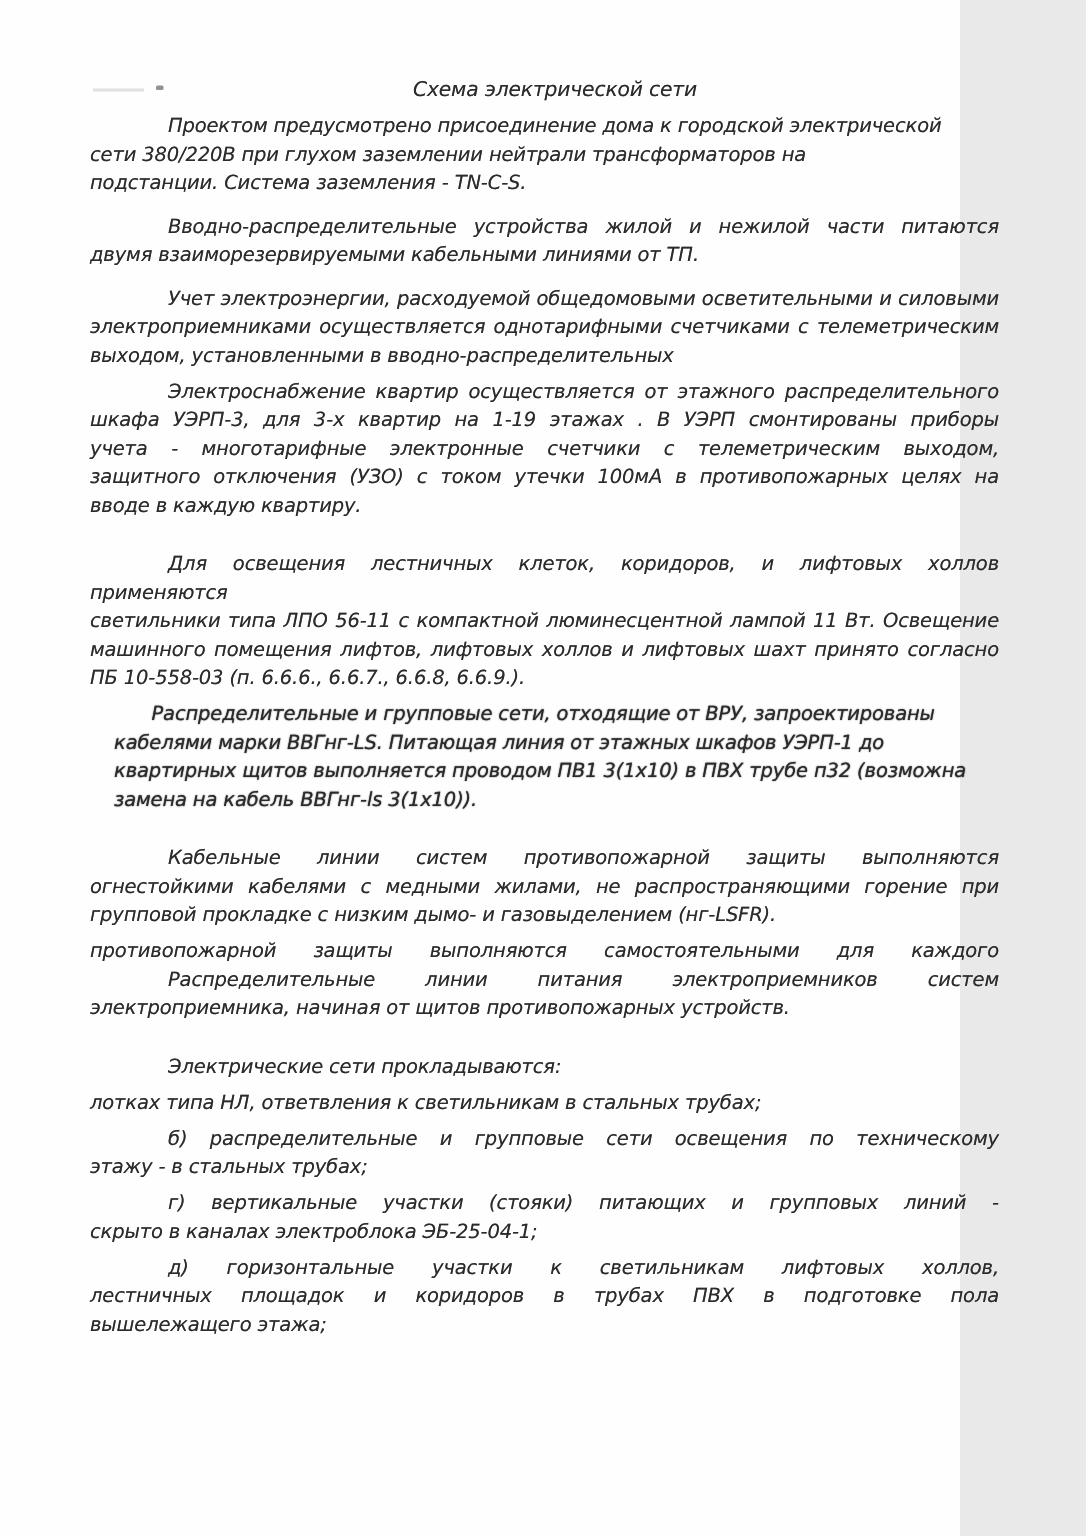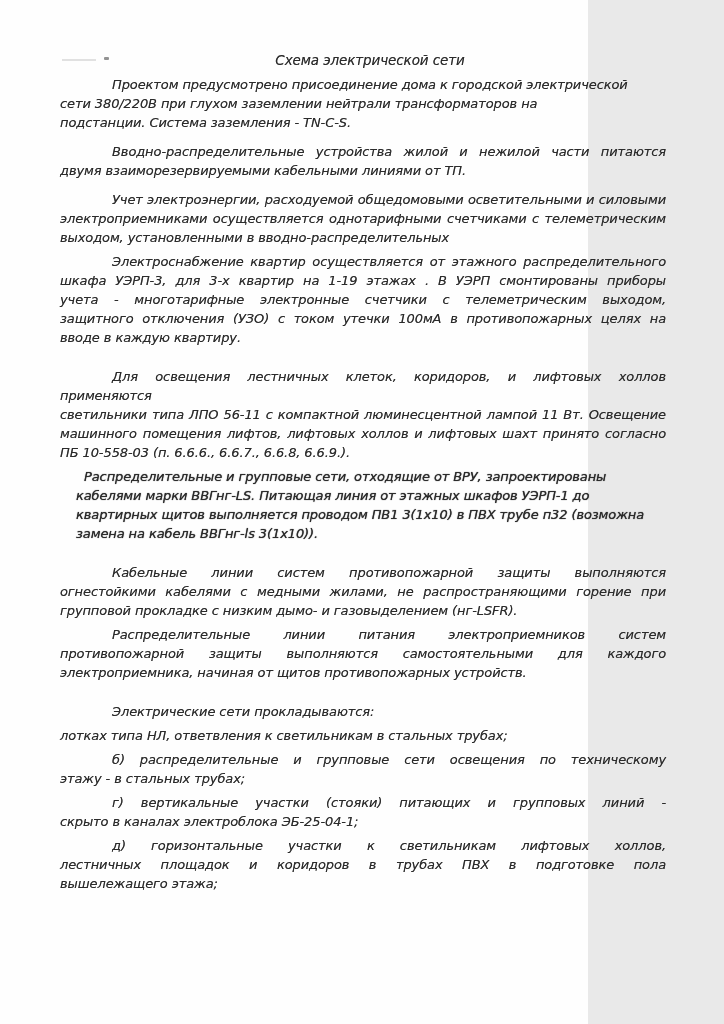--- a/index.html
+++ b/index.html
@@ -4,21 +4,21 @@
 <style>
   * { margin: 0; padding: 0; box-sizing: border-box; }
   html, body { background: #e9e9e9; }
   body {
     width: 724px; height: 1024px;
     font-family: "DejaVu Sans", sans-serif;
     position: relative; overflow: hidden;
   }
   .page {
     position: absolute; left: 0; top: 0;
-    width: 588px; height: 1024px;
+    width: 640px; height: 1024px;
     background: #fefefe;
     color: #2b2b2b;
   }
   .content {
     position: absolute; left: 60px; top: 52px; width: 606px;
     font-style: italic;
     font-size: 13px;
     letter-spacing: -0.1px;
     text-shadow: 0 0 0.4px rgba(20,20,20,0.55);
   }
@@ -30,21 +30,21 @@
     white-space: nowrap;
   }
   .para { margin-bottom: 5px; }
   .para.gap-lg { margin-top: 20px; }
   .para.gap-sm { margin-top: 10px; }
   .para.pad { padding-left: 16px; }
   .para.dark { text-shadow: 0 0 0.9px rgba(10,10,10,0.9); }
   .line { line-height: 19px; min-height: 19px; }
   .line.j { text-align: justify; text-align-last: justify; }
   .line.ind-md { text-indent: 52px; }
-  .line.ind-xs { text-indent: 8px; }
+  .line.ind-xs { text-indent: 8px; margin-left: 17px; }
   .artifact { position: absolute; }
   .artifact.dot { width: 5px; height: 3px; background: #6f6f6f; opacity: .75; border-radius: 1px; }
   .artifact.smudge { width: 34px; height: 2px; background: #d9d9d9; opacity: .8; }
 </style>
 </head>
 <body>
 
 <div class="page">
   <div class="artifact smudge" style="left:62px; top:59px;"></div>
   <div class="artifact dot" style="left:104px; top:57px;"></div>
@@ -83,22 +83,22 @@
           <div class="line">кабелями марки ВВГнг-LS. Питающая линия от этажных шкафов УЭРП-1 до</div>
           <div class="line">квартирных щитов выполняется проводом ПВ1 3(1х10) в ПВХ трубе п32 (возможна</div>
           <div class="line">замена на кабель ВВГнг-ls 3(1х10)).</div>
         </div>
         <div class="para align-justify gap-lg">
           <div class="line j ind-md">Кабельные    линии    систем    противопожарной    защиты    выполняются</div>
           <div class="line j">огнестойкими кабелями с медными жилами, не распространяющими горение при</div>
           <div class="line">групповой прокладке с низким дымо- и газовыделением (нг-LSFR).</div>
         </div>
         <div class="para align-justify">
+          <div class="line j">противопожарной  защиты  выполняются  самостоятельными  для  каждого</div>
           <div class="line j ind-md">Распределительные    линии    питания    электроприемников    систем</div>
-          <div class="line j">противопожарной  защиты  выполняются  самостоятельными  для  каждого</div>
           <div class="line">электроприемника, начиная от щитов противопожарных устройств.</div>
         </div>
         <div class="para align-left gap-lg">
           <div class="line ind-md">Электрические сети прокладываются:</div>
         </div>
         <div class="para align-justify">
           <div class="line">лотках типа НЛ, ответвления к светильникам в стальных трубах;</div>
         </div>
         <div class="para align-justify">
           <div class="line j ind-md">б)  распределительные  и  групповые  сети  освещения  по  техническому</div>

